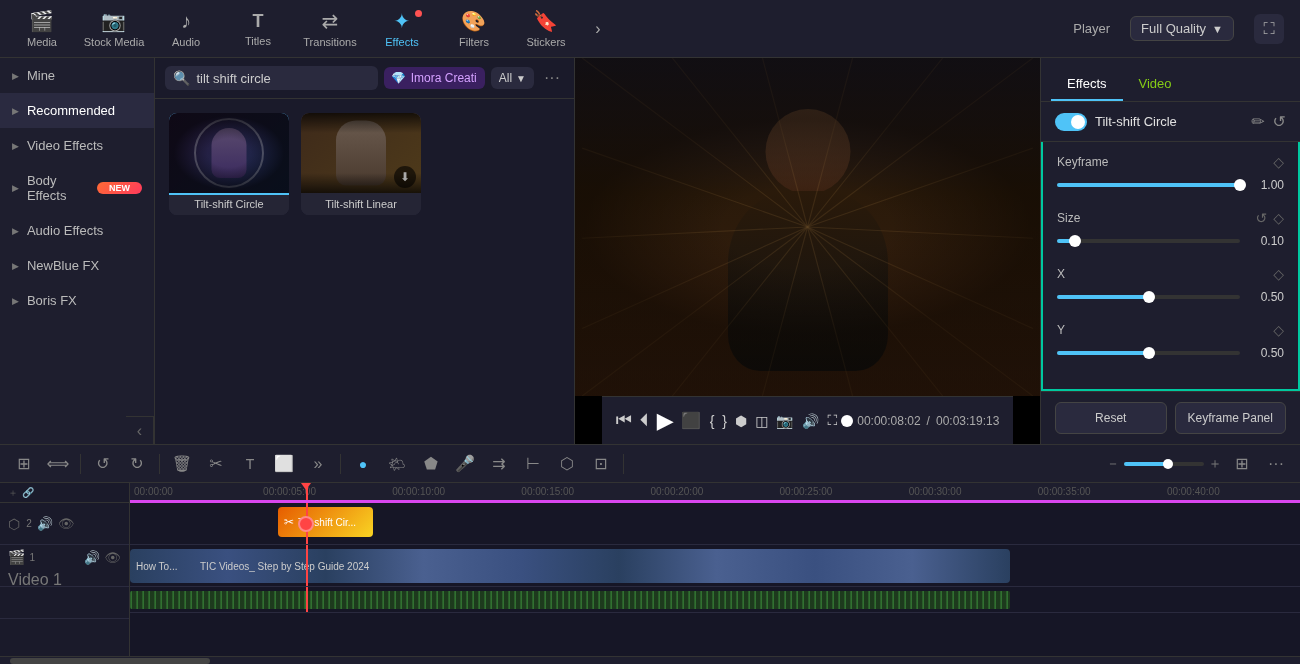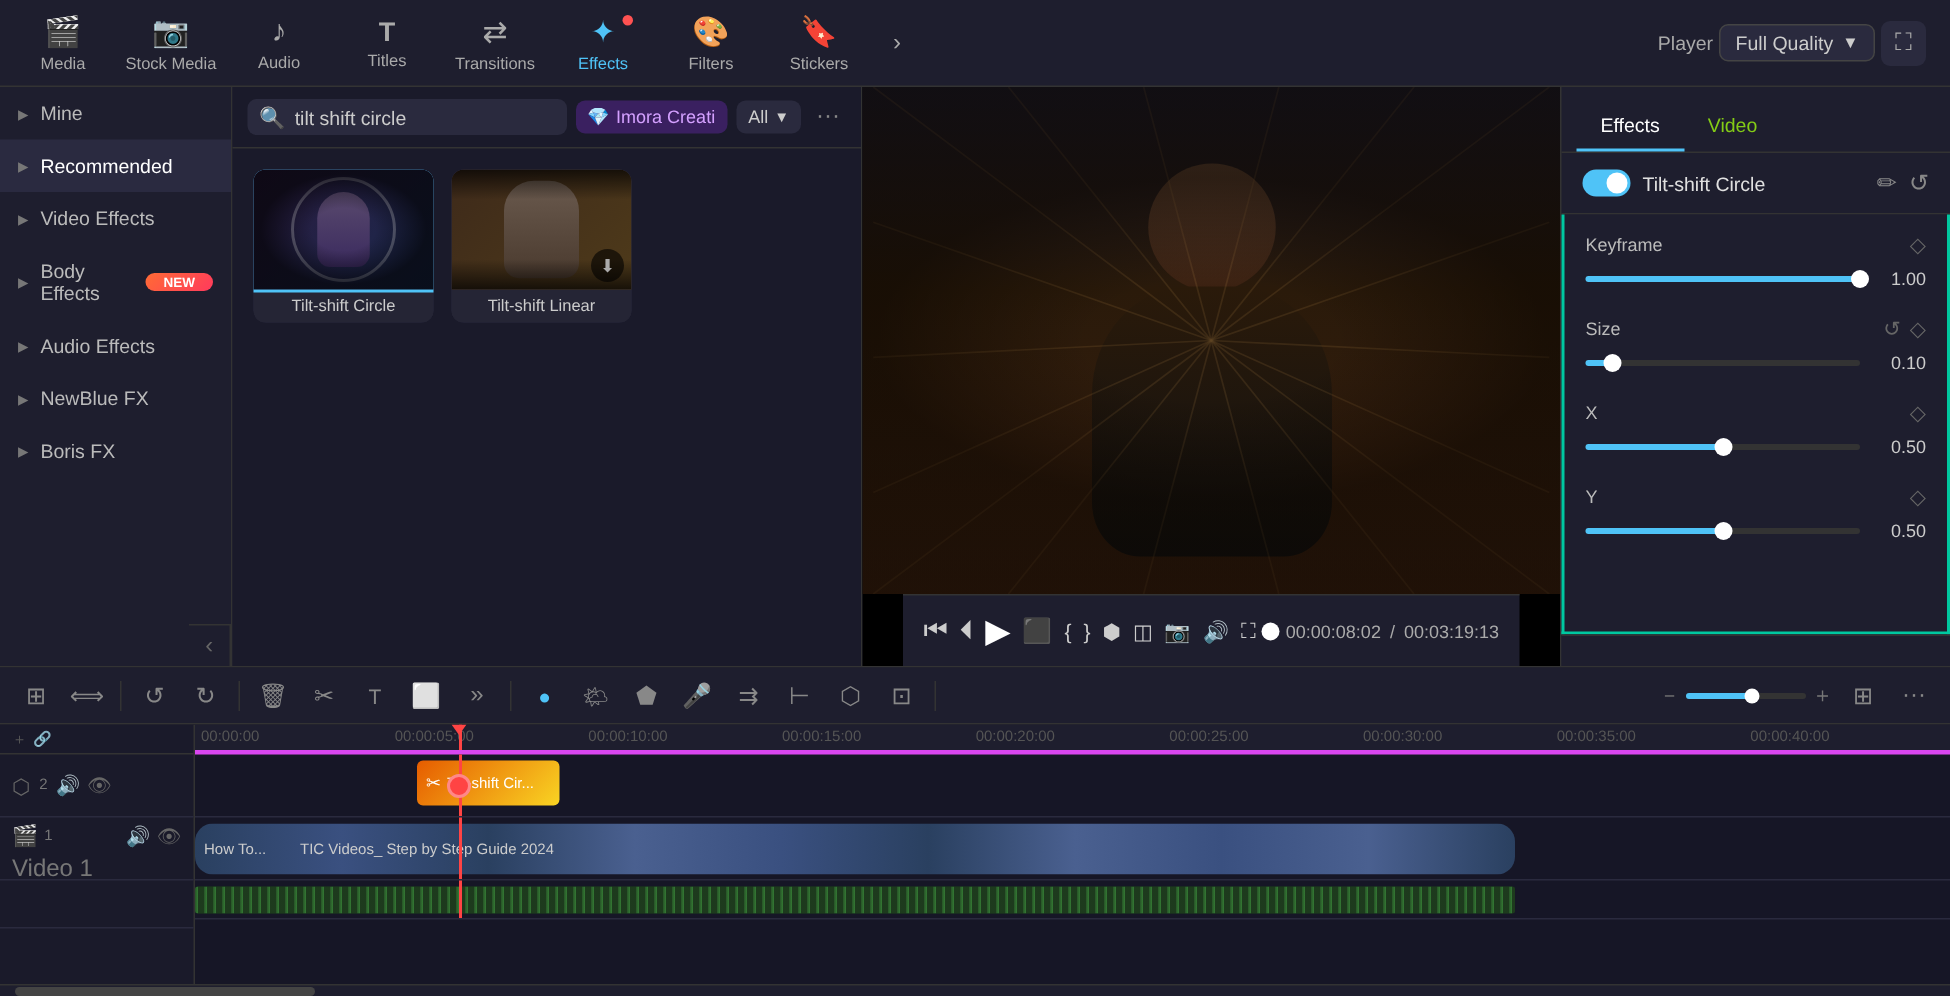--- a/index.html
+++ b/index.html
@@ -38,21 +38,21 @@
       right: 14px;
       width: 7px;
       height: 7px;
       background: #ff5252;
       border-radius: 50%;
     }
     .toolbar-spacer { flex: 1; }
     .toolbar-right {
       display: flex;
       align-items: center;
-      gap: 4px;
+      gap: 20px;
       margin-left: auto;
       margin-right: 8px;
     }
     .quality-select {
       display: flex;
       align-items: center;
       gap: 6px;
       background: #2a2a3e;
       border: 1px solid #444;
       border-radius: 6px;
@@ -946,20 +946,22 @@
           <div class="param-slider">
             <div class="param-slider-fill" style="width:50%;"></div>
             <div class="param-slider-thumb" style="left:50%;"></div>
           </div>
           <span class="param-value">0.50</span>
         </div>
       </div>
 
     </div>
     <div class="right-panel-bottom">
+      <div class="rp-btn reset">Reset</div>
+      <div class="rp-btn keyframe">Keyframe Panel</div>
     </div>
   </div>
 
 </div>
 
 <div class="bottom-area">
 
   <div class="timeline-toolbar">
     <div class="tl-btn">⊞</div>
     <div class="tl-btn">⟺</div>
@@ -1056,21 +1058,21 @@
           <span class="clip-scissors">✂</span>
           <span>Tilt-shift Cir...</span>
         </div>
 
         <div style="position:absolute;left:168px;top:50%;transform:translateY(-50%);width:16px;height:16px;background:#ff4444;border-radius:50%;border:2px solid #ff8888;z-index:11;"></div>
       </div>
 
       <div class="timeline-track-row" style="height:42px;position:relative;">
         <div style="position:absolute;left:176px;top:0;width:2px;height:100%;background:#ff4444;z-index:10;"></div>
 
-        <div class="track-clip clip-video" style="left:0;width:880px;height:34px;top:4px;background:transparent;padding:0;overflow:hidden;border-radius:12px;">
+        <div class="track-clip clip-video" style="left:0;width:880px;height:34px;top:4px;background:transparent;padding:0;overflow:hidden;">
           <div style="width:100%;height:100%;display:flex;align-items:center;background:linear-gradient(90deg,#2a4060,#3a5080,#2a4060,#4a6090,#3a5080,#2a4060,#4a6090,#3a5080,#4a6090,#2a4060);overflow:hidden;">
             <span style="position:absolute;left:6px;font-size:10px;color:#ccc;white-space:nowrap;">How To...</span>
             <span style="position:absolute;left:70px;font-size:10px;color:#ccc;white-space:nowrap;overflow:hidden;max-width:500px;">TIC Videos_ Step by Step Guide 2024</span>
           </div>
         </div>
       </div>
 
       <div class="timeline-track-row" style="height:26px;position:relative;">
         <div style="position:absolute;left:176px;top:0;width:2px;height:100%;background:#ff4444;z-index:10;"></div>
         <div class="track-clip clip-audio-track" style="left:0;width:880px;height:18px;top:4px;background:#1a3a1a;border-radius:2px;padding:0;overflow:hidden;">

